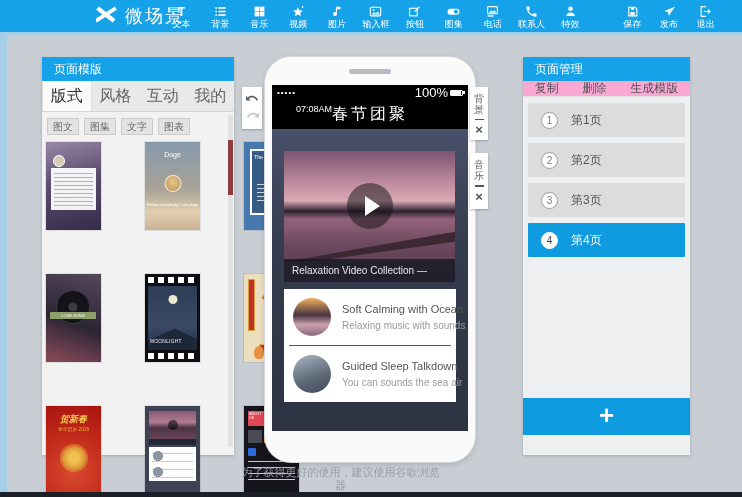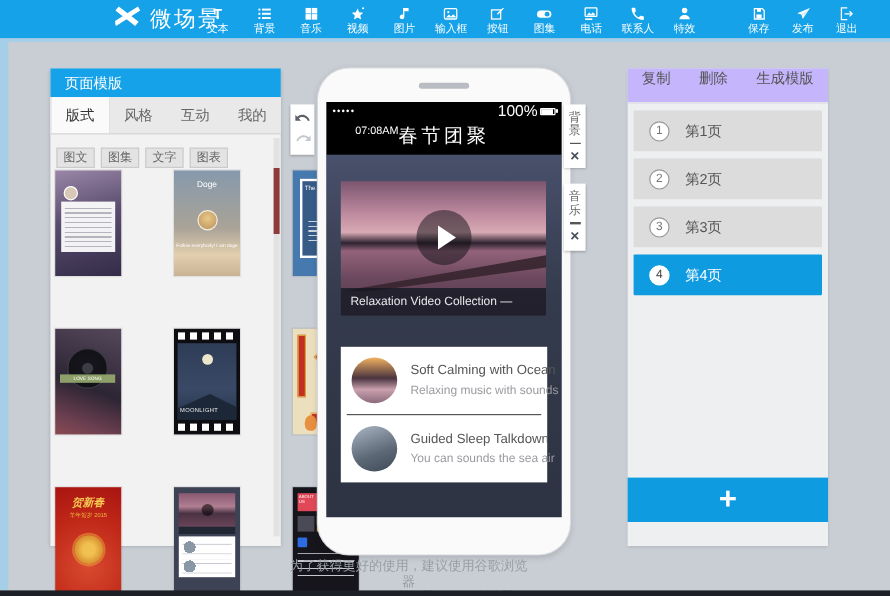--- a/index.html
+++ b/index.html
@@ -19,23 +19,23 @@
   .tools-right { position: absolute; left: 614px; top: 0; width: 110px; height: 32px; display: flex; }
   .tool { flex: 1; display: flex; flex-direction: column; align-items: center; justify-content: center; color: #fff; cursor: pointer; padding-top: 2px; }
   .tool .ticon { height: 14px; display: flex; align-items: center; justify-content: center; }
   .tool .tglyph { font-size: 12px; font-weight: bold; line-height: 12px; }
   .tool .tlabel { font-size: 9px; line-height: 11px; }
 
   
   .tpanel { position: absolute; left: 42px; top: 57px; width: 192px; height: 398px; background: #f2f2f2; box-shadow: 0 1px 3px rgba(0,0,0,.18); }
   .tpanel-header { height: 24px; background: #16a2e8; color: #fff; font-size: 12px; line-height: 24px; padding-left: 12px; }
   .tpanel-tabs { height: 31px; background: #e9e9e9; border-bottom: 1px solid #d4d4d4; display: flex; }
-  .ttab { flex: 1; text-align: center; line-height: 30px; font-size: 12px; color: #666; cursor: pointer; }
+  .ttab { flex: 1; text-align: center; line-height: 30px; font-size: 16px; color: #666; cursor: pointer; }
   .ttab.active { background: #fafafa; color: #333; border-right: 1px solid #ddd; border-left: 1px solid #ddd; }
-  .tpanel-filters { height: 28px; padding: 6px 0 0 5px; display: flex; gap: 5px; align-items: flex-end; }
+  .tpanel-filters { height: 28px; padding: 6px 0 0 5px; display: flex; gap: 5px; }
   .chip { font-size: 10px; color: #666; background: #e3e3e3; border: 1px solid #cbcbcb; padding: 0 5px; height: 17px; line-height: 15px; cursor: pointer; }
   .tgrid { position: absolute; left: 4px; top: 85px; width: 182px; display: grid; grid-template-columns: repeat(3, 55px); column-gap: 8px; row-gap: 10px; gap: 44px; }
   .thumb { width: 55px; height: 88px; position: relative; overflow: hidden; cursor: pointer; box-shadow: 0 0 0 1px rgba(0,0,0,.08); }
   .tscroll-track { position: absolute; right: 1px; top: 58px; width: 5px; height: 332px; background: #e2e2e2; }
   .tscroll-thumb { position: absolute; right: 1px; top: 83px; width: 5px; height: 55px; background: #8e3b3b; cursor: pointer; }
 
   
   .t1 { background: linear-gradient(165deg, #9a87a8 0%, #5a4c6e 45%, #332c48 100%); }
   .t1 .av { position: absolute; left: 7px; top: 13px; width: 12px; height: 12px; border-radius: 50%; background: #d8c8b8; border: 1px solid #fff; }
   .t1 .card { position: absolute; left: 5px; top: 26px; width: 45px; height: 42px; background: rgba(255,255,255,.93); }
@@ -95,21 +95,21 @@
   .speaker { position: absolute; top: 12px; left: 50%; transform: translateX(-50%); width: 42px; height: 5px; border-radius: 3px; background: #b9bcc2; }
   .screen { position: absolute; left: 7px; top: 28px; width: 196px; height: 346px; background: #343b4c; overflow: hidden; }
   .statusbar { height: 15px; background: #000; color: #fff; font-size: 9px; display: flex; align-items: center; padding: 0 5px; }
   .sdots { letter-spacing: 1px; font-size: 8px; }
   .stime { flex: 1; text-align: left; font-size: 9px; margin-top: 32px; }
   .sbatt-wrap { display: flex; align-items: center; gap: 2px; font-size: 13px; }
   .batt { position: relative; width: 13px; height: 6px; border: 1px solid #fff; border-radius: 1px; background: linear-gradient(90deg, #fff 0 88%, transparent 88%); }
   .batt:after { content: ""; position: absolute; right: -3px; top: 0px; width: 2px; height: 3px; background: #fff; }
   .scrtitle { height: 29px; background: #000; color: #fff; font-size: 16px; letter-spacing: 3px; text-align: center; line-height: 27px; }
   .pcontent { position: relative; height: 302px; background: linear-gradient(180deg, #49506b 0%, #343b4c 40%, #2d3342 100%); }
-  .video { position: absolute; left: 12px; top: 22px; width: 171px; height: 112px; cursor: pointer; }
+  .video { position: absolute; left: 12px; top: 22px; width: 171px; height: 131px; cursor: pointer; }
   .vphoto { position: absolute; left: 0; top: 0; right: 0; bottom: 0; background: linear-gradient(180deg, #7c5570 0%, #c08ca0 25%, #d8aab4 38%, #2e2230 46%, #93637a 52%, #6b485e 72%, #553a4c 100%); }
   .pier { position: absolute; left: 0; bottom: 20px; width: 100%; height: 42px; clip-path: polygon(0 100%, 100% 28%, 100% 52%, 14% 100%); background: #37262f; opacity: .92; }
   .playbtn { position: absolute; left: 50%; top: 42%; transform: translate(-50%,-50%); width: 46px; height: 46px; border-radius: 50%; background: rgba(15,15,20,.5); cursor: pointer; }
   .playbtn:after { content: ""; position: absolute; left: 18px; top: 13px; border-left: 15px solid #fff; border-top: 10px solid transparent; border-bottom: 10px solid transparent; }
   .vcaption { position: absolute; left: 0; bottom: 0; width: 100%; height: 23px; background: rgba(18,24,34,.78); color: #e8e8ec; font-size: 10px; line-height: 23px; padding-left: 8px; white-space: nowrap; overflow: hidden; }
   .plist { position: absolute; left: 12px; top: 160px; width: 172px; background: #fff; }
   .prow { height: 56px; display: flex; align-items: center; padding: 0 9px; cursor: pointer; }
   .pavatar { width: 38px; height: 38px; border-radius: 50%; flex-shrink: 0; }
   .pa1 { background: linear-gradient(180deg, #f0b060 0%, #4a3440 45%, #caa0ae 70%, #8a6a7a 100%); }
   .pa2 { background: linear-gradient(160deg, #aab6c2 0%, #5c6876 60%, #3e4a58 100%); }
@@ -121,21 +121,21 @@
   
   .ltab { position: absolute; left: 470px; width: 18px; background: #fff; box-shadow: 0 1px 2px rgba(0,0,0,.25); display: flex; flex-direction: column; align-items: center; padding: 6px 0 5px; gap: 4px; }
   .ltab1 { top: 87px; height: 53px; } .ltab2 { top: 153px; height: 56px; }
   .vlabel { width: 12px; font-size: 10px; line-height: 11px; color: #666; text-align: center; word-break: break-all; }
   .ldash { width: 9px; height: 2px; background: #555; cursor: pointer; }
   .lclose { font-size: 13px; line-height: 11px; color: #49525c; font-weight: bold; cursor: pointer; }
 
   
   .ppanel { position: absolute; left: 523px; top: 57px; width: 167px; height: 398px; background: #edeff0; box-shadow: 0 1px 3px rgba(0,0,0,.18); }
   .ppanel-header { height: 24px; background: #16a2e8; color: #fff; font-size: 12px; line-height: 24px; padding-left: 12px; }
-  .ppanel-actions { height: 29px; background: #c4b5fd; display: flex; align-items: flex-start; justify-content: space-around; font-size: 12px; color: #555; border-bottom: 1px solid #e2e2e2; }
+  .ppanel-actions { height: 16px; background: #f9a8d4; display: flex; align-items: center; justify-content: space-around; font-size: 12px; color: #555; border-bottom: 1px solid #e2e2e2; }
   .pact { cursor: pointer; }
   .pages { padding: 6px 5px 0; }
   .pageitem { height: 34px; background: #dcdcdc; margin-bottom: 6px; display: flex; align-items: center; padding-left: 13px; border-radius: 1px; cursor: pointer; }
   .pnum { width: 17px; height: 17px; border-radius: 50%; background: #fff; border: 1px solid #999; color: #777; font-size: 10px; text-align: center; line-height: 15px; flex-shrink: 0; }
   .plabel { font-size: 12px; color: #555; margin-left: 13px; }
   .pageitem.selected { background: #0e9be0; }
   .pageitem.selected .pnum { border-color: #fff; color: #444; }
   .pageitem.selected .plabel { color: #fff; }
   .addbar { position: absolute; left: 0; top: 341px; width: 167px; height: 37px; background: #0e9be0; color: #fff; font-size: 26px; font-weight: bold; text-align: center; line-height: 34px; cursor: pointer; }
 
@@ -441,20 +441,21 @@
     <span class="ldash"></span>
     <span class="lclose">×</span>
   </div>
   <div class="ltab ltab2">
     <span class="vlabel">音乐</span>
     <span class="ldash"></span>
     <span class="lclose">×</span>
   </div>
 
   <div class="ppanel">
+    <div class="ppanel-header">页面管理</div>
     <div class="ppanel-actions">
       <span class="pact">复制</span>
       <span class="pact">删除</span>
       <span class="pact">生成模版</span>
     </div>
     <div class="pages">
       <div class="pageitem">
         <span class="pnum">1</span>
         <span class="plabel">第1页</span>
       </div>

